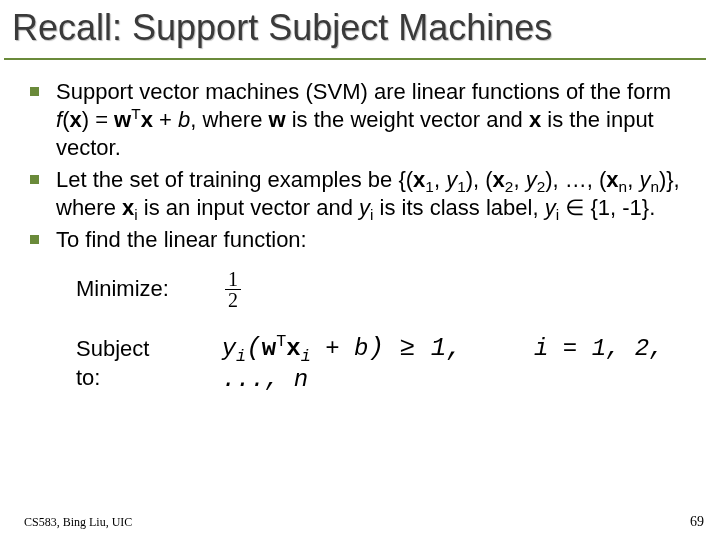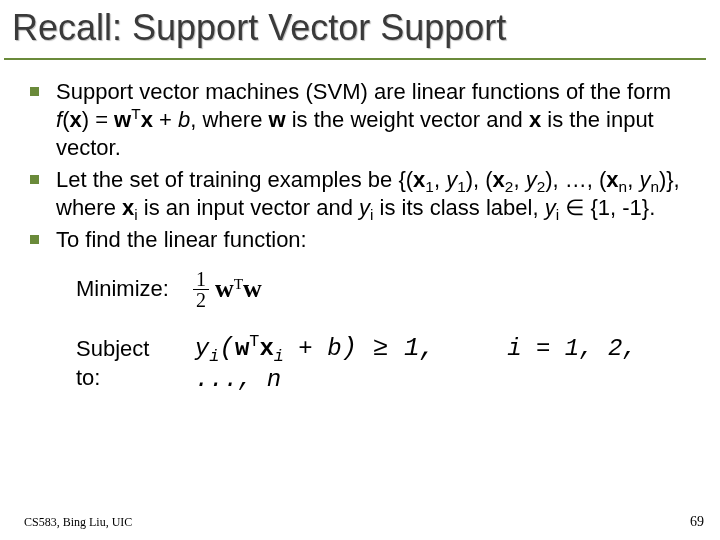--- a/index.html
+++ b/index.html
@@ -48,21 +48,21 @@
   }
   .sub{font-size:0.7em;vertical-align:sub;line-height:0}
   .sup{font-size:0.7em;vertical-align:super;line-height:0}
   .indent{
     margin-left:46px;
     margin-top:14px;
     font-family:Arial,Helvetica,sans-serif;
     font-size:22px;
     display:flex;
     align-items:center;
-    gap:24px;
+    gap:56px;
   }
   .eq{
     font-family:"Times New Roman",Times,serif;
     font-size:22px;
     display:flex;
     align-items:center;
     gap:6px;
   }
   .frac{
     display:inline-flex;flex-direction:column;align-items:center;
@@ -83,21 +83,21 @@
   .eq-constraint{
     font-style:italic;
     font-family:Liberation Mono, monospace;
     font-size:24px;
   }
 </style>
 </head>
 <body>
 
 <div class="title-wrap">
-  <div class="title">Recall: Support Vector Support</div>
+  <div class="title">Recall: Support Subject Machines</div>
 </div>
 <div class="rule"></div>
 
 <div class="content">
 
   <div class="li">
     <span class="sq"></span>
     <span>Support vector machines (SVM) are linear functions of the form </span><i>f</i>(<span class="bold">x</span><span>) = </span><span class="bold">w</span><span class="sup">T</span><span class="bold">x</span><span> + </span><i>b</i><span>, where </span><span class="bold">w</span><span> is the weight vector and </span><span class="bold">x</span><span> is the input vector.</span>
   </div>
 
@@ -111,23 +111,20 @@
     <span>To find the linear function:</span>
   </div>
 
   <div class="indent">
     <span>Minimize:</span>
     <span class="eq">
       <span class="frac">
         <span class="num">1</span>
         <span class="den">2</span>
       </span>
-      <span>
-        <span class="bold big">w</span><span class="sup">T</span><span class="bold big">w</span>
-      </span>
     </span>
   </div>
 
   <div class="indent" style="margin-top:22px">
     <span>Subject to:</span>
     <span class="eq-constraint">
       <span>y</span><span class="sub">i</span><span class="big">(</span><span class="bold" style="font-style:normal">w</span><span class="sup" style="font-style:normal">T</span><span class="bold" style="font-style:normal">x</span><span class="sub">i</span><span> + </span><span>b</span><span class="big">) ≥ 1,</span>
       &nbsp;&nbsp;&nbsp;
       <span>i = 1, 2, ..., n</span>
     </span>

